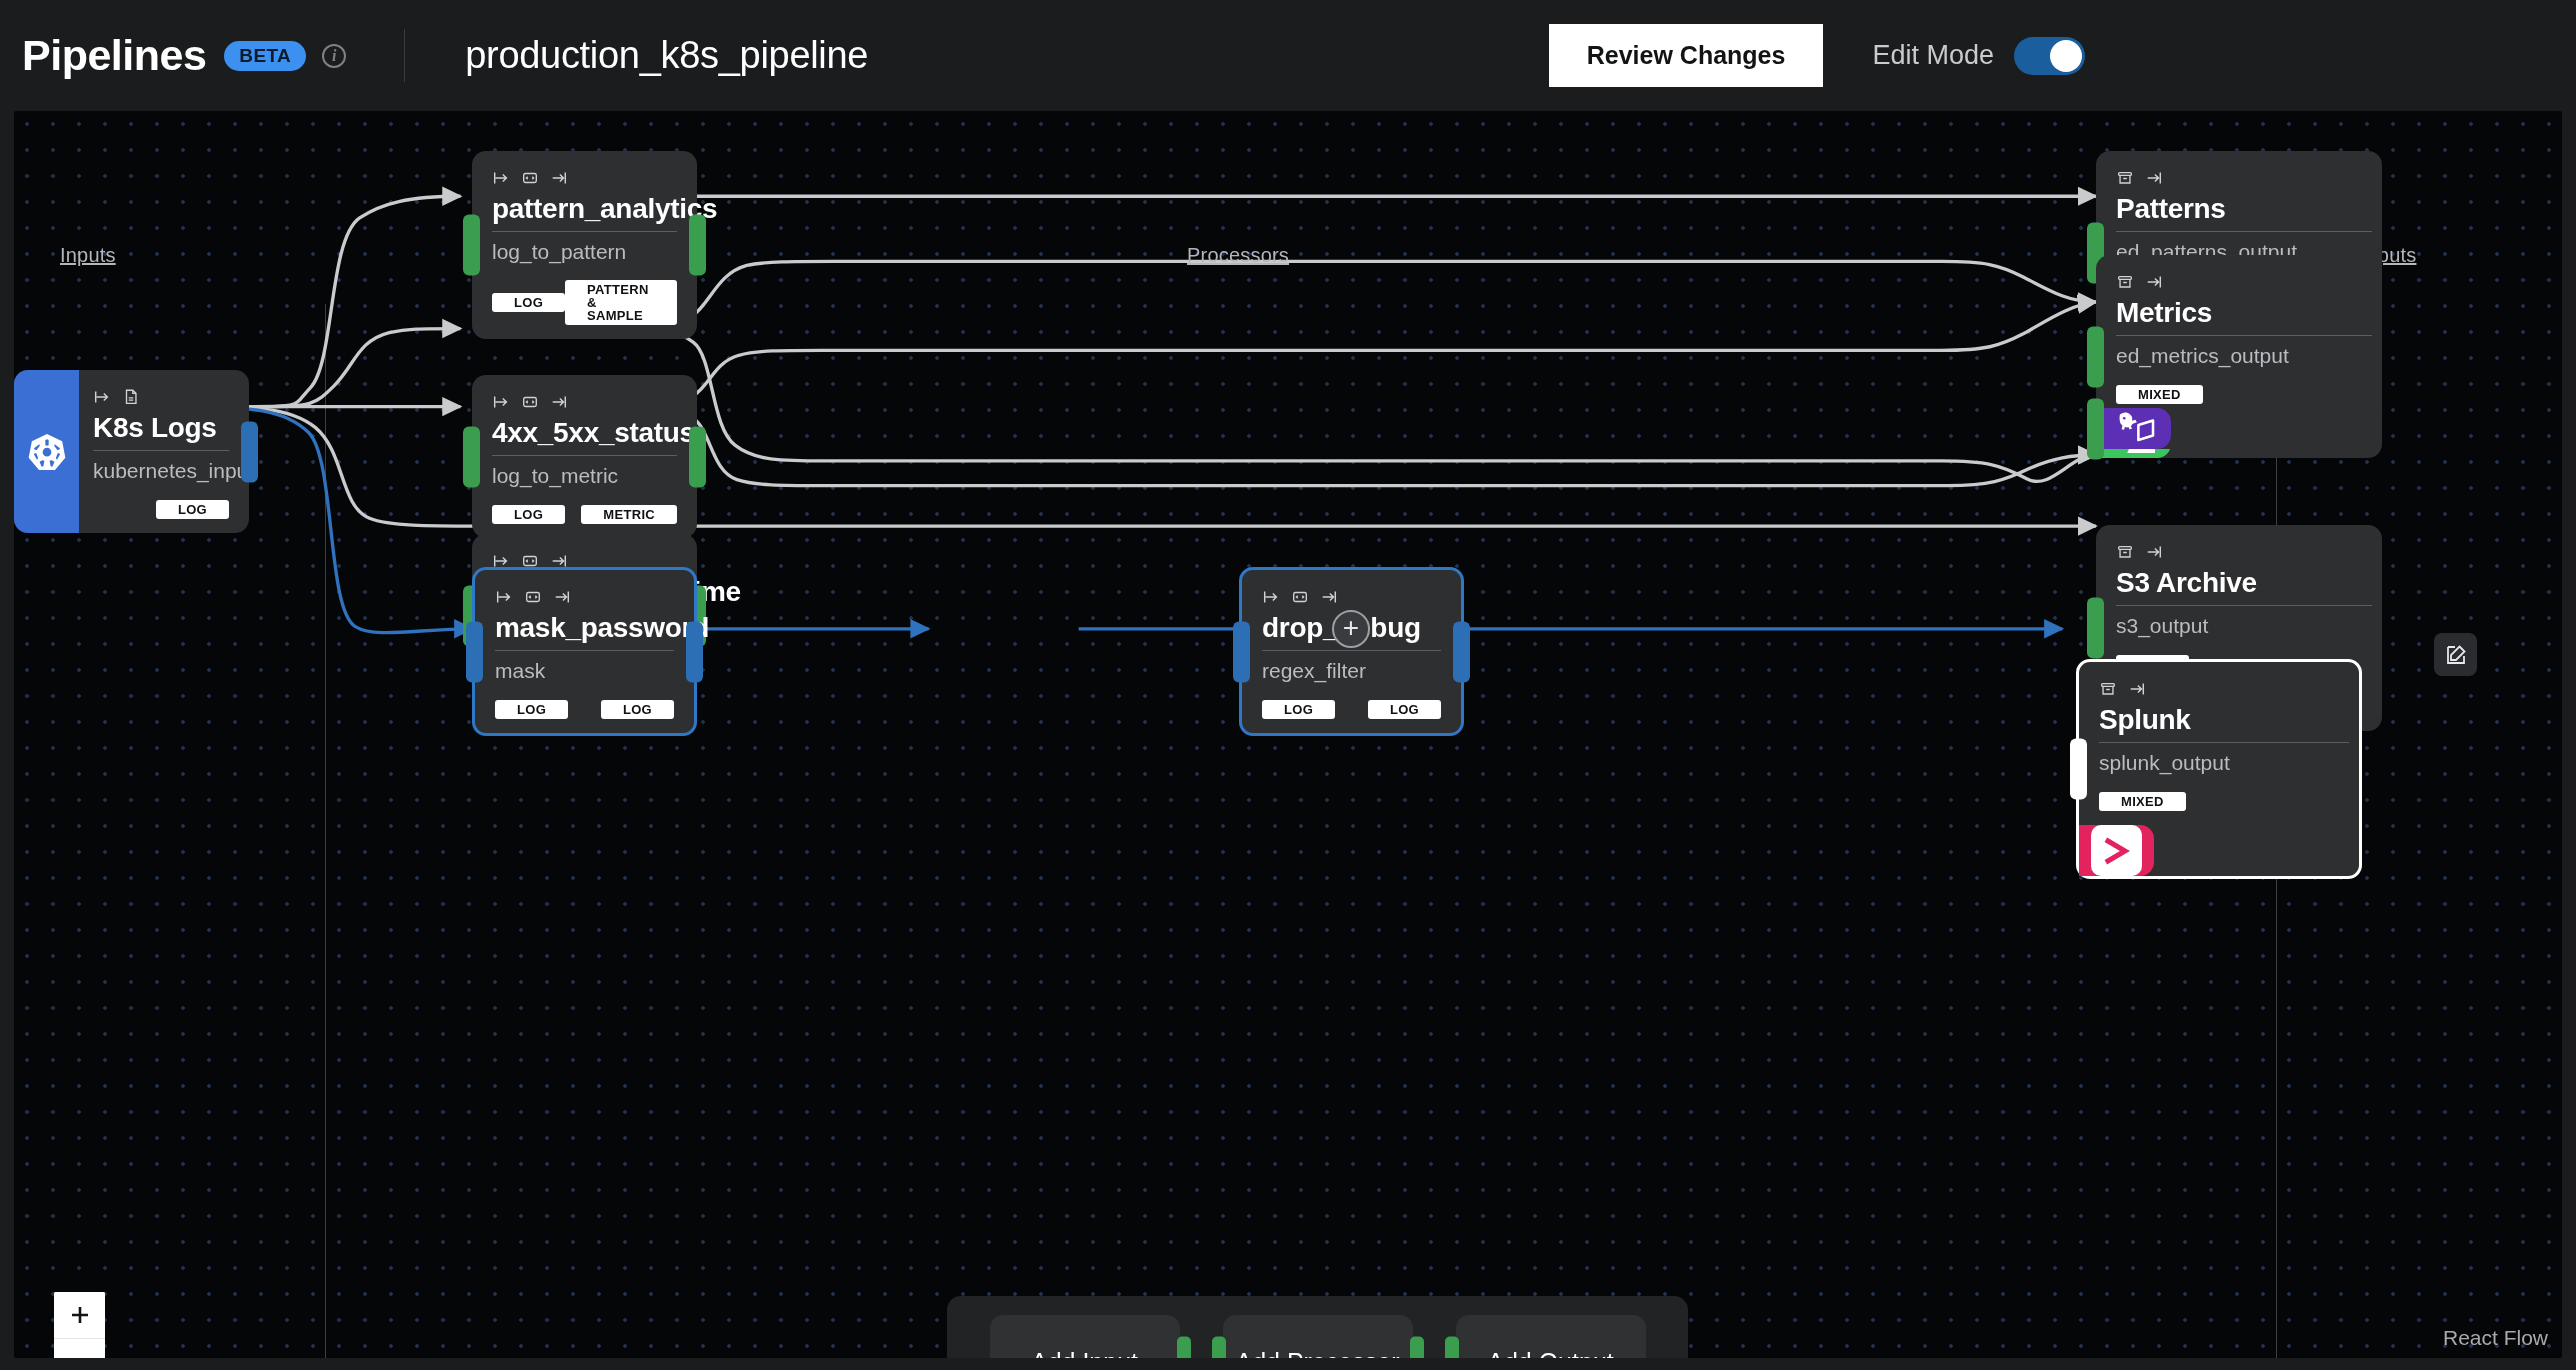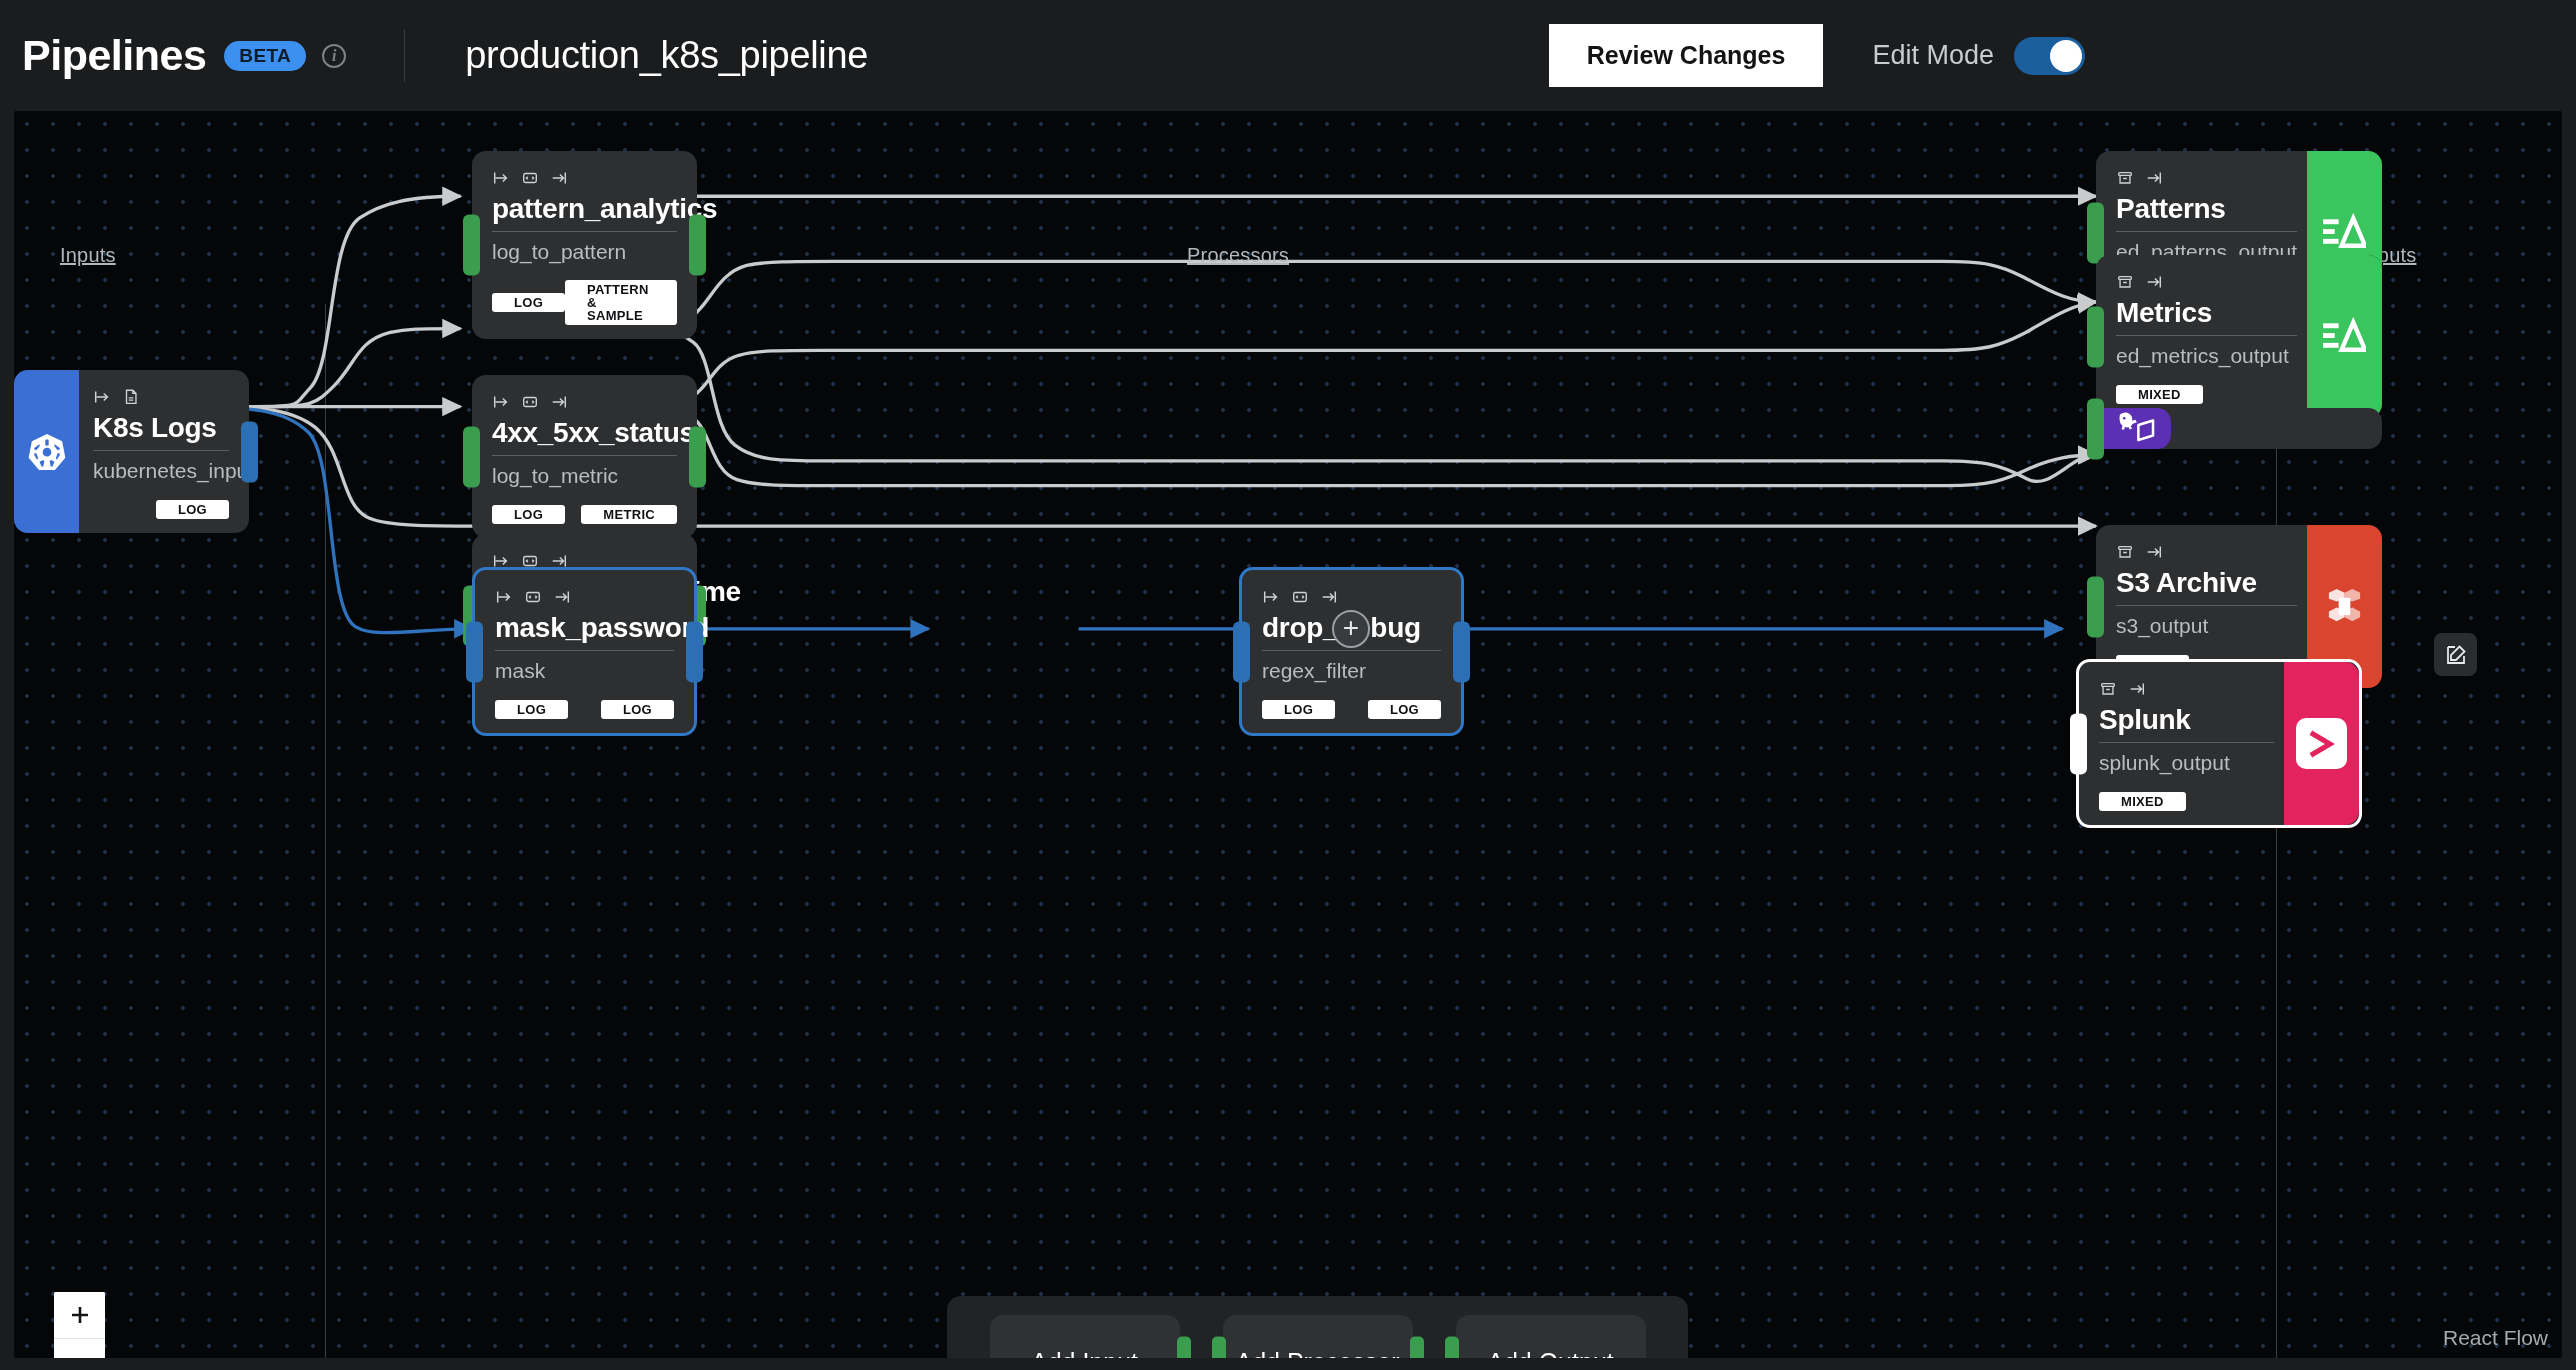--- a/index.html
+++ b/index.html
@@ -118,21 +118,21 @@
     width: 65px; background: #3b6fd4; border-radius: 14px 0 0 14px;
     display: flex; align-items: center; justify-content: center; flex: none;
   }
   .node.input-node .node-body { padding-left: 14px; }
 
   
   .node.proc { width: 225px; }
   .node.proc.selected { border: 3px solid #2f78c8; }
 
   
-  .node.output-node { width: 286px; }
+  .node.output-node { width: 286px; flex-direction: column; }
   .node.output-node .node-body { padding-right: 10px; }
   .node.output-node .brand-panel {
     width: 75px; border-radius: 0 14px 14px 0; flex: none;
     display: flex; align-items: center; justify-content: center;
   }
   .node.output-node.selected { border: 3px solid #ffffff; }
 
   
   .edit-fab {
     position: absolute; z-index: 20; width: 43px; height: 43px;

